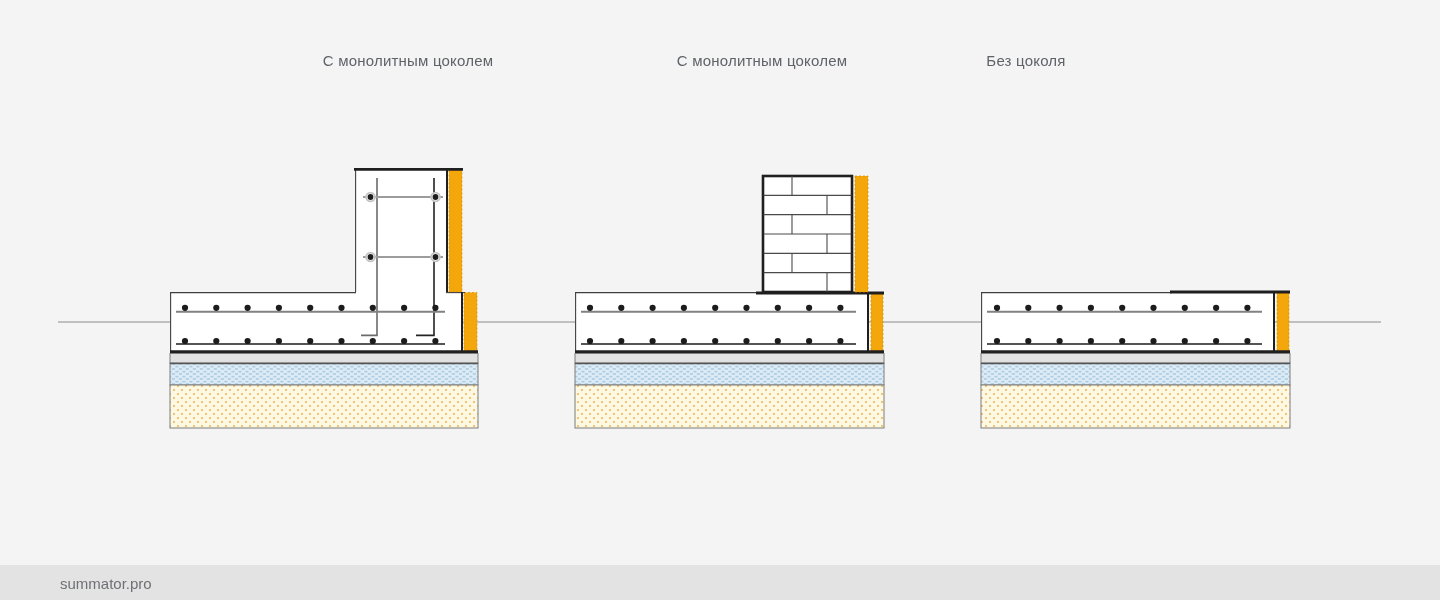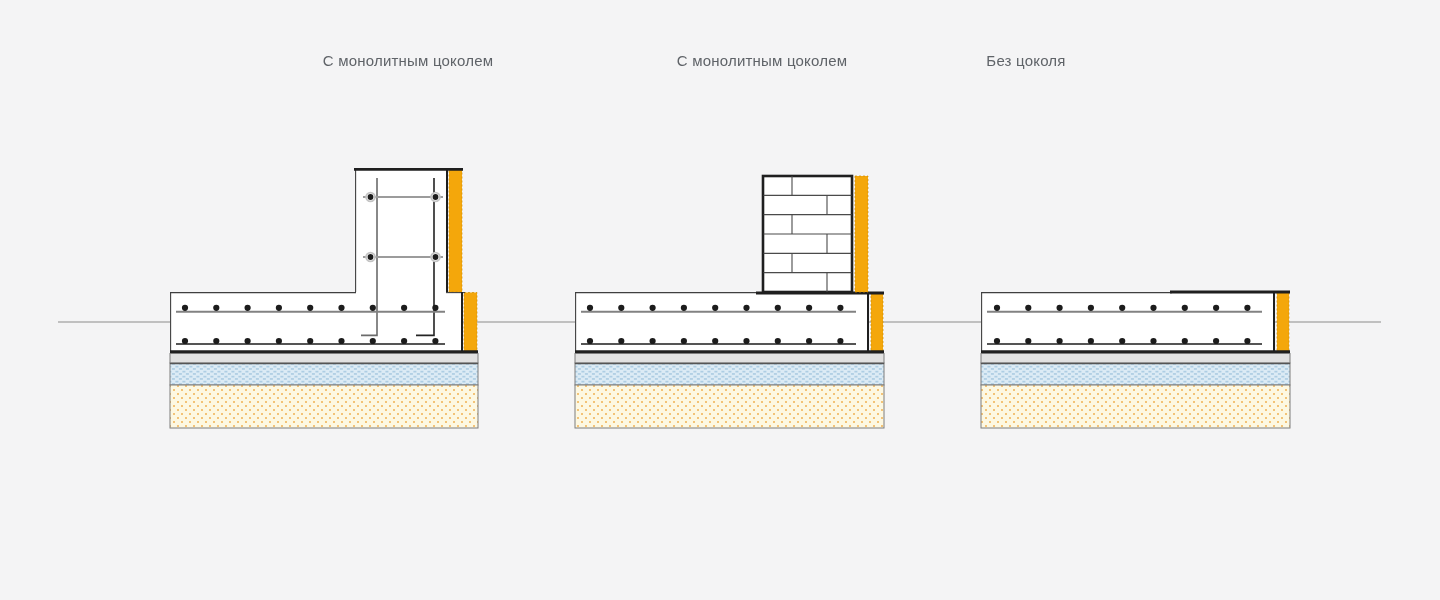--- a/index.html
+++ b/index.html
@@ -227,13 +227,16 @@
           <circle cx="1247.4" cy="307.8" r="3.1" class="dot"></circle>
           <circle cx="1247.4" cy="341" r="3.1" class="dot"></circle>
         </g>
     </g>
   </svg>
 
   <div class="diagram-title" style="left:408px">С монолитным цоколем</div>
   <div class="diagram-title" style="left:762px">С монолитным цоколем</div>
   <div class="diagram-title" style="left:1026px">Без цоколя</div>
 
+  <div class="footer">
+    <span class="site">summator.pro</span>
+  </div>
 </div>
 
 </body></html>

